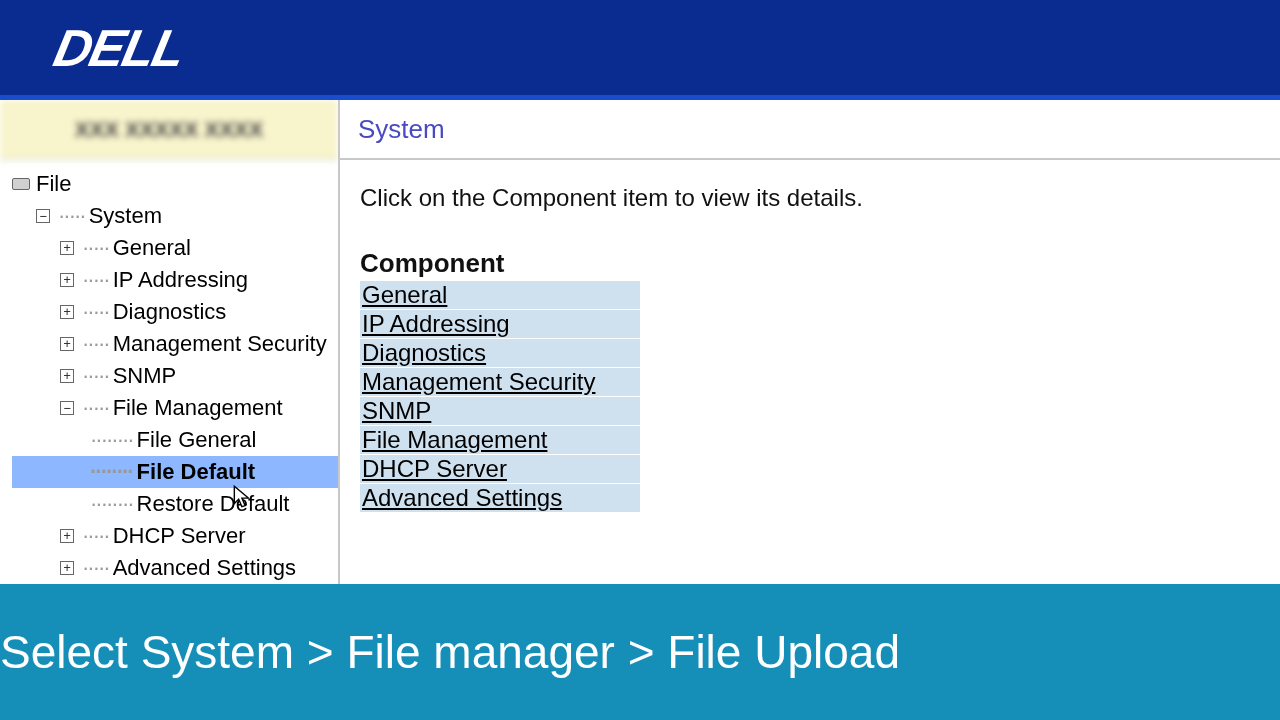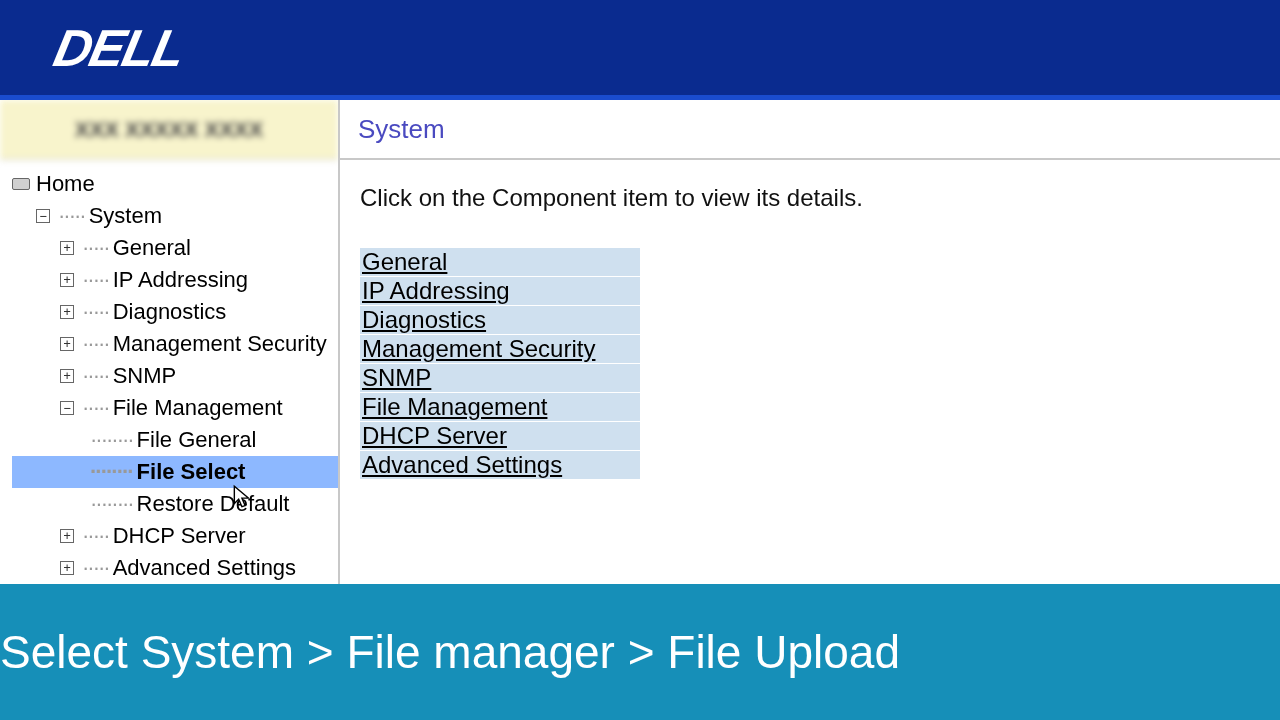--- a/index.html
+++ b/index.html
@@ -107,21 +107,21 @@
   <div class="logo">DELL</div>
 </div>
 
 <div class="content">
   <div class="sidebar">
     <div class="device-header">XXX XXXXX XXXX</div>
     <div class="tree">
 
       <div class="row">
         <span class="icon-home"></span>
-        <span>Home</span>
+        <span>File</span>
       </div>
 
       <div class="row ind1">
         <span class="icon-box">−</span>
         <span class="dots">·····</span>
         <span>System</span>
       </div>
 
       <div class="row ind2">
         <span class="icon-box">+</span>
@@ -159,21 +159,21 @@
         <span>File Management</span>
       </div>
 
       <div class="row ind3">
         <span class="dots">········</span>
         <span>File General</span>
       </div>
 
       <div class="row ind3 selected">
         <span class="dots">········</span>
-        <span>File Select</span>
+        <span>File Default</span>
       </div>
 
       <div class="row ind3">
         <span class="dots">········</span>
         <span>Restore Default</span>
       </div>
 
       <div class="row ind2">
         <span class="icon-box">+</span>
         <span class="dots">·····</span>
@@ -186,20 +186,21 @@
         <span>Advanced Settings</span>
       </div>
 
     </div>
   </div>
 
   <div class="main">
     <div class="main-title">System</div>
     <div class="main-body">
       <div class="instruction">Click on the Component item to view its details.</div>
+      <div class="comp-heading">Component</div>
       <div class="comp-list">
         <div class="comp-item"><a>General</a></div>
         <div class="comp-item"><a>IP Addressing</a></div>
         <div class="comp-item"><a>Diagnostics</a></div>
         <div class="comp-item"><a>Management Security</a></div>
         <div class="comp-item"><a>SNMP</a></div>
         <div class="comp-item"><a>File Management</a></div>
         <div class="comp-item"><a>DHCP Server</a></div>
         <div class="comp-item"><a>Advanced Settings</a></div>
       </div>

